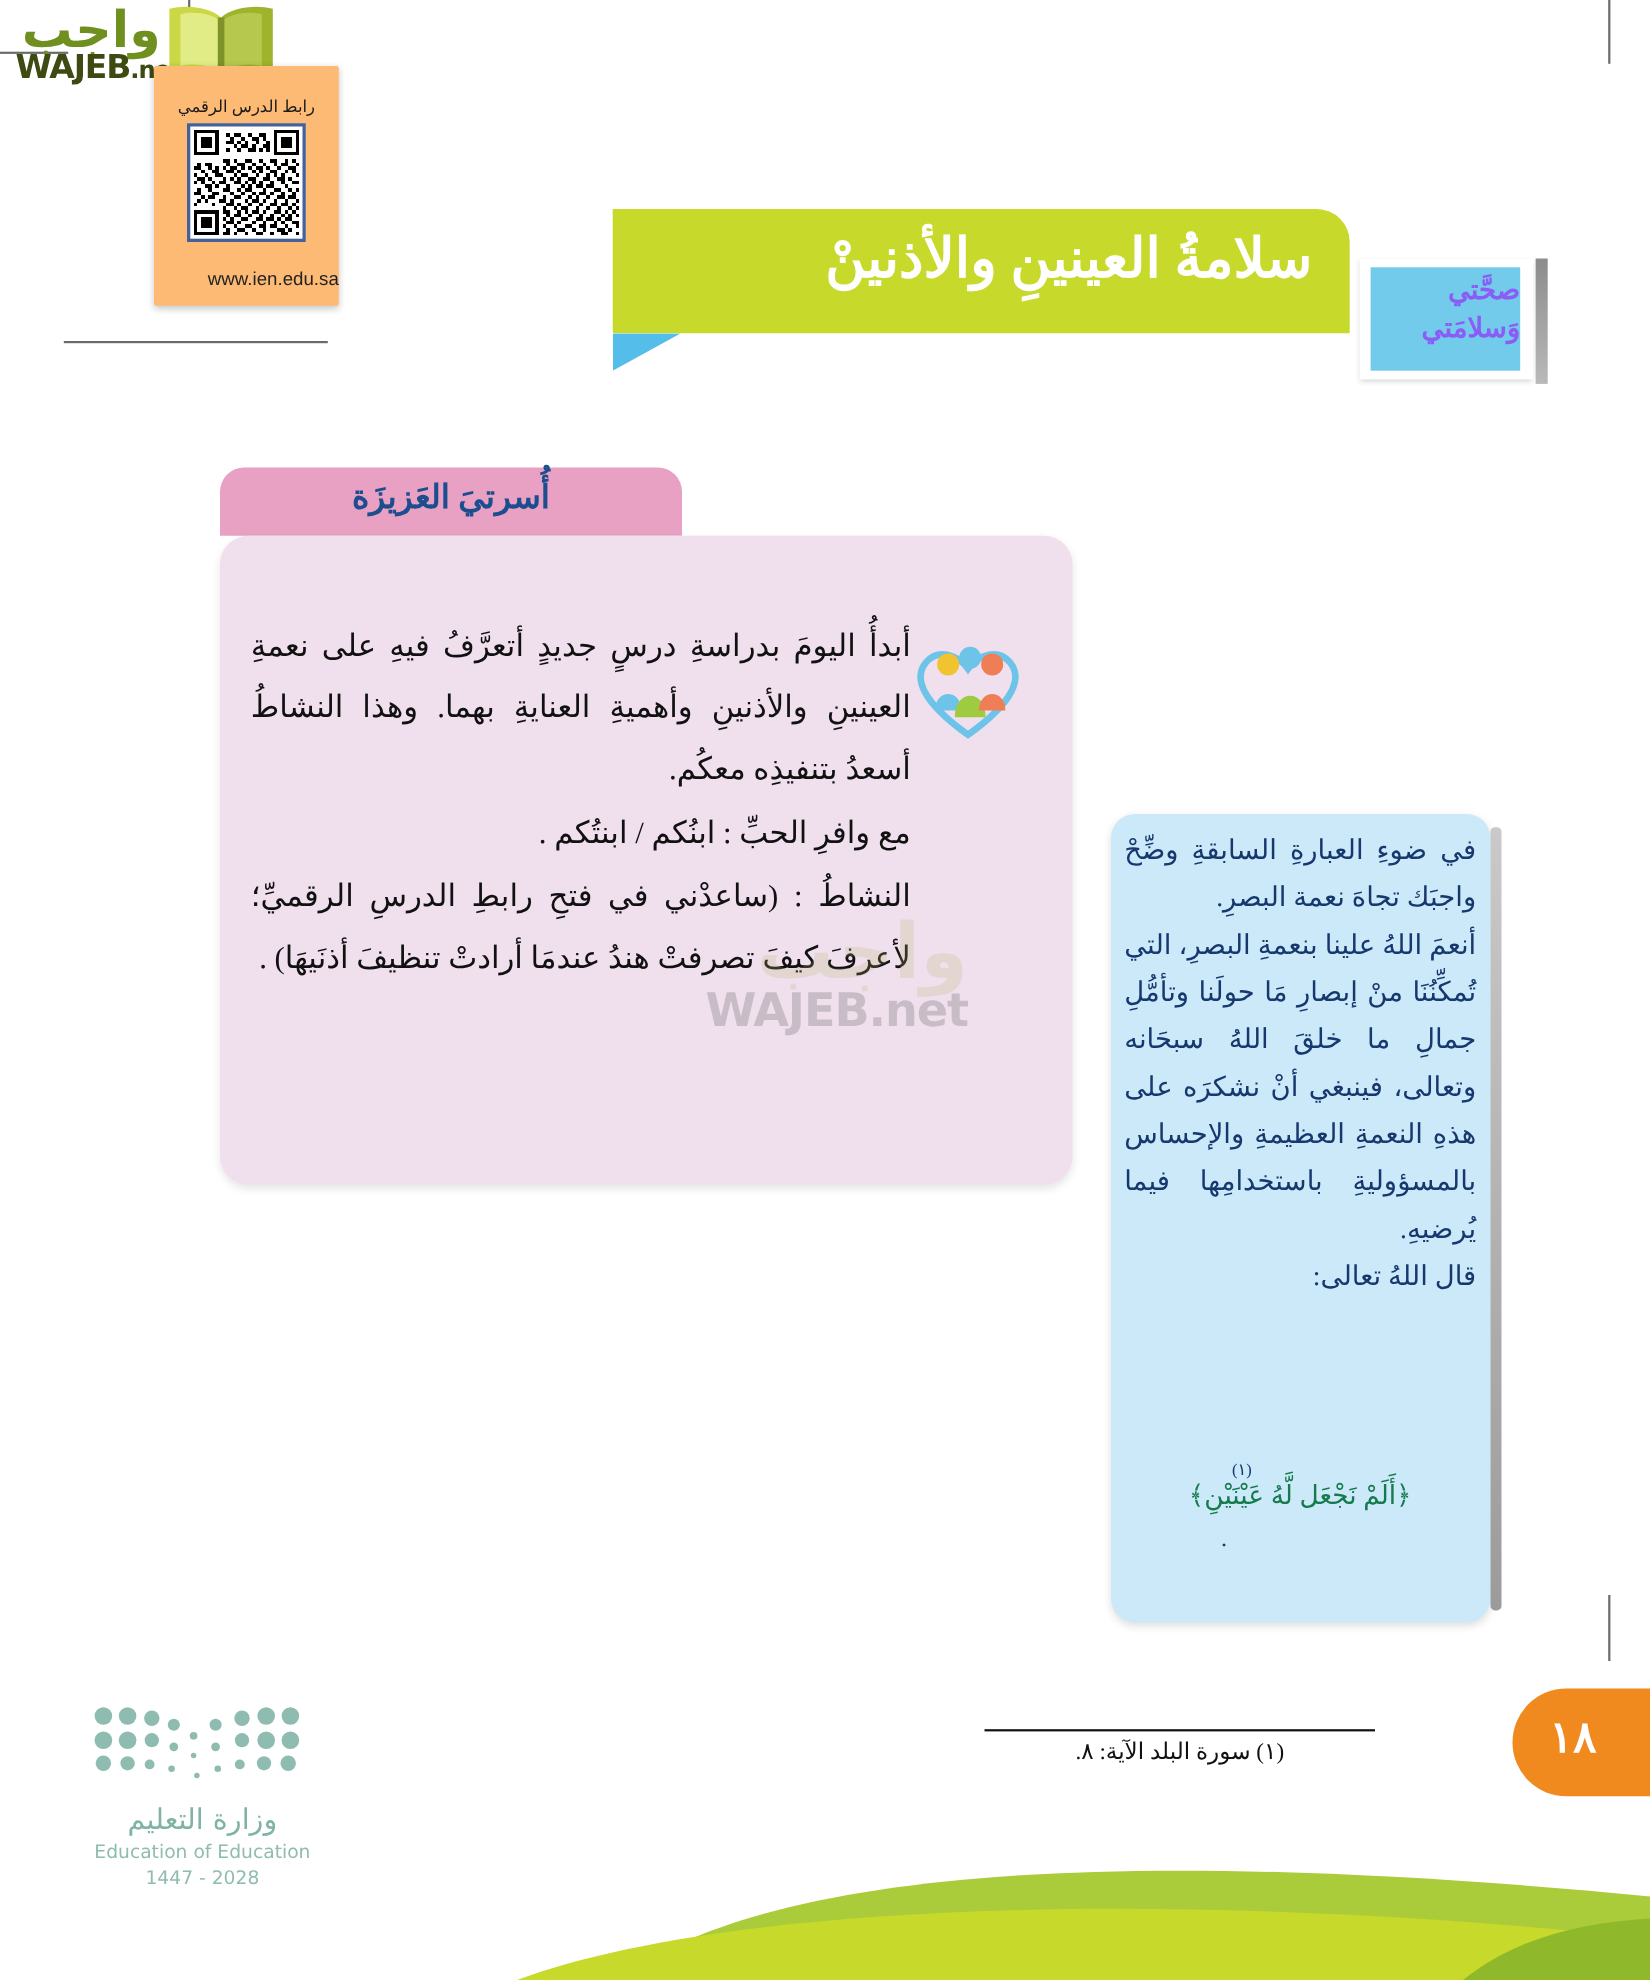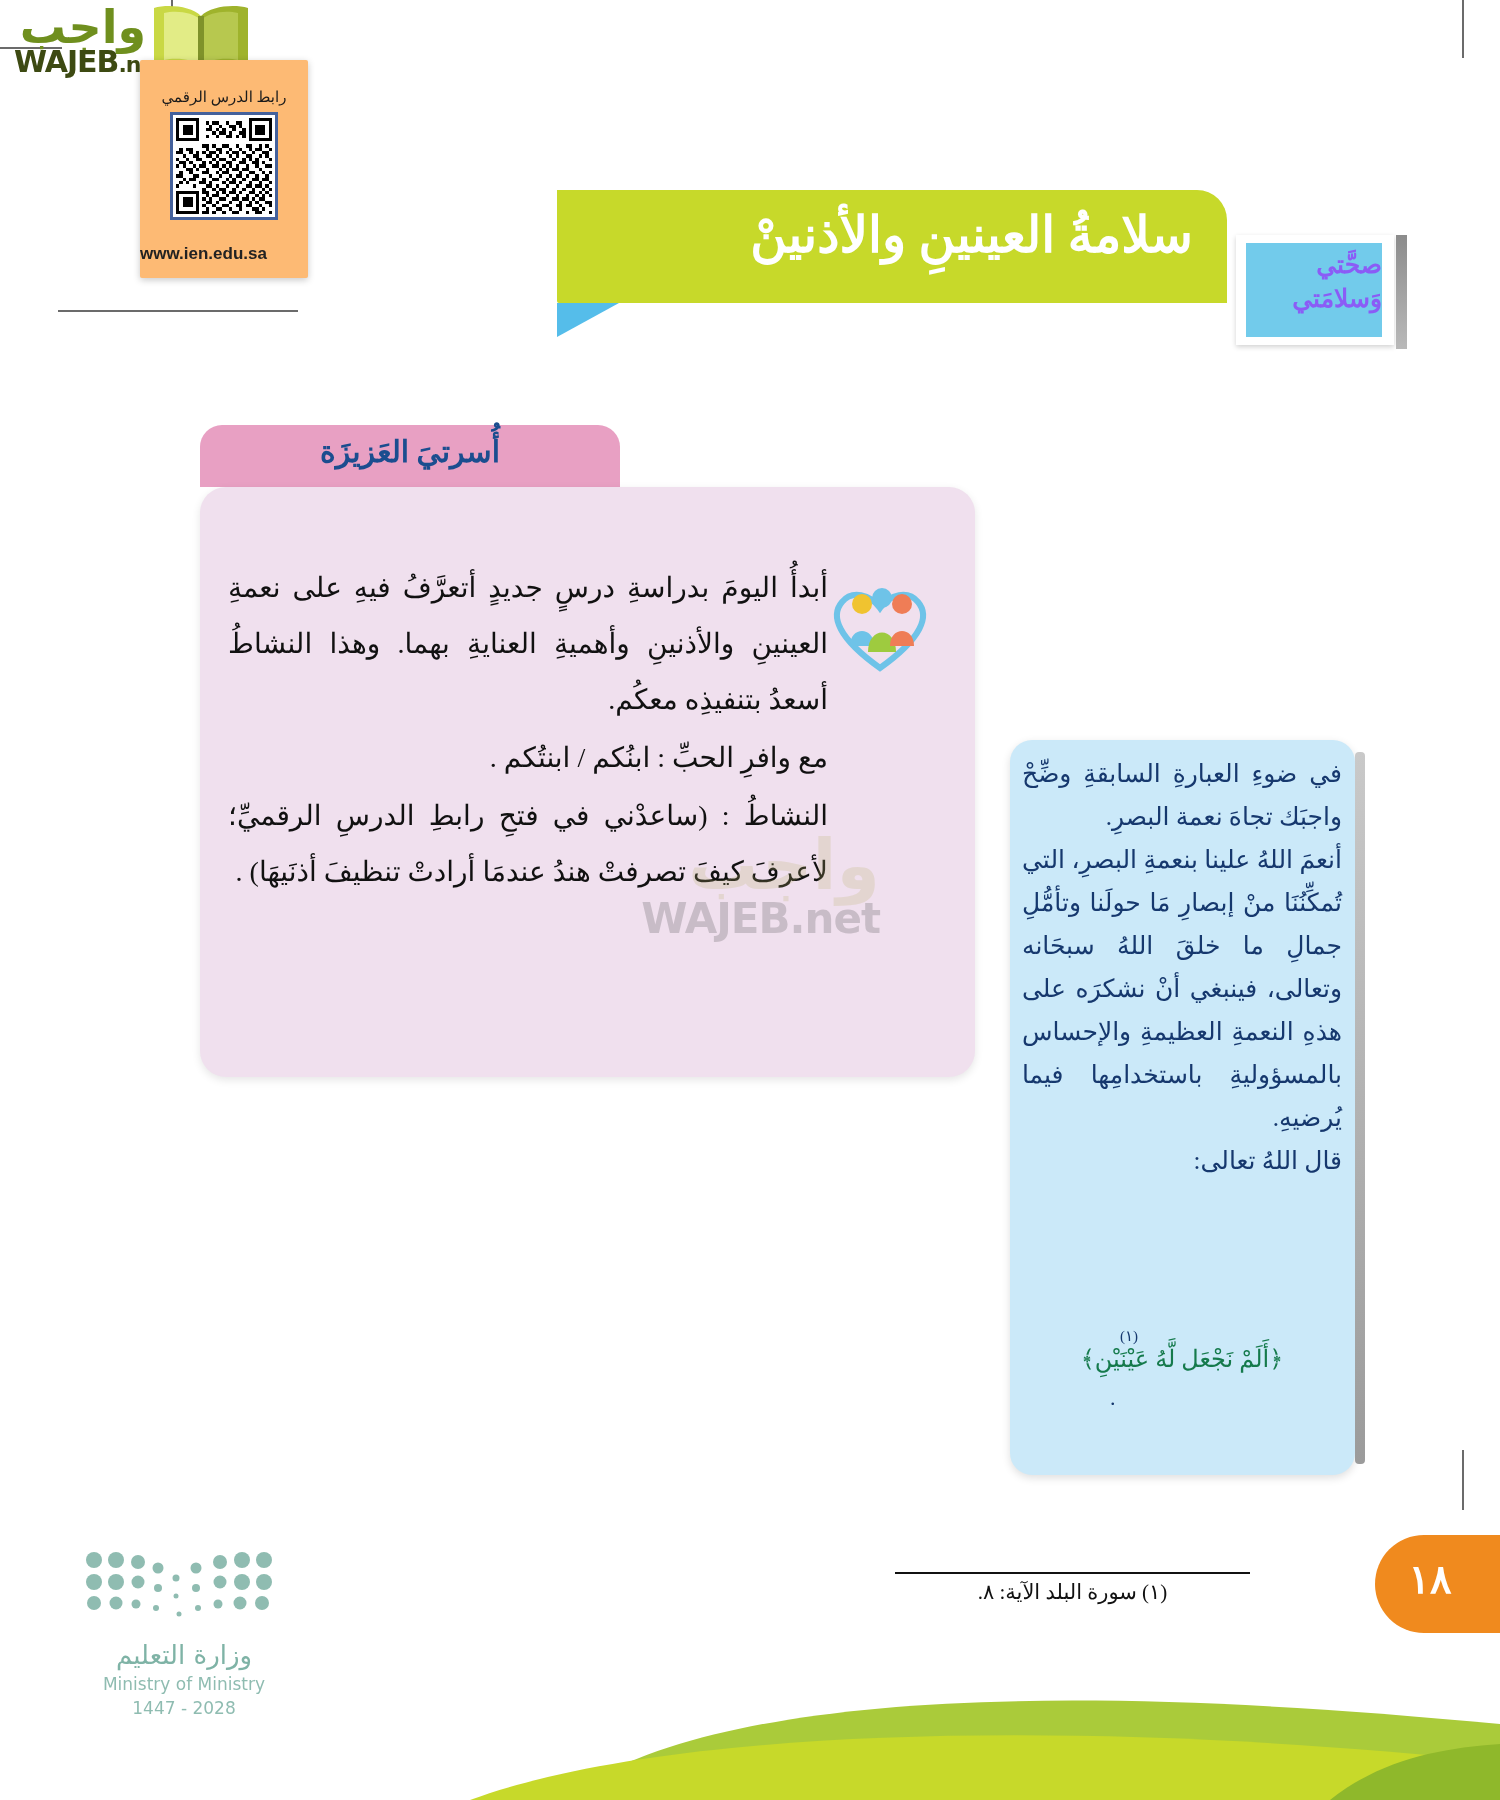--- a/index.html
+++ b/index.html
@@ -45,22 +45,22 @@
   .qr-label{
     position:absolute;top:28px;right:0;left:0;text-align:center;
     font-size:15px;color:#1a1a1a;font-family:"Liberation Serif",serif;
     direction:rtl;
   }
   .qr-box{
     position:absolute;left:30px;top:52px;width:108px;height:108px;
     border:3px solid #44619c;background:#fff;padding:3px;box-sizing:border-box;
   }
   .qr-url{
-    position:absolute;bottom:14px;right:0;left:0;text-align:left;
-    font-size:17px;color:#222;font-family:"Liberation Sans",sans-serif;font-weight:bold;
+    position:absolute;bottom:14px;right:0;left:0;text-align:right;
+    font-size:17px;color:#222;font-family:"Liberation Sans",sans-serif;
   }
 
   
   .title-banner{
     position:absolute;left:557px;top:190px;width:670px;height:113px;
     background:#c7d92a;border-top-right-radius:30px;
     border-bottom-left-radius:2px;
   }
   .title-text{
     position:absolute;right:34px;top:16px;
@@ -543,21 +543,21 @@
           <circle cx="134" cy="56" r="4.5"></circle>
         <circle cx="158" cy="12" r="8"></circle>
           <circle cx="158" cy="34" r="8"></circle>
           <circle cx="156" cy="55" r="6.5"></circle>
         <circle cx="180" cy="12" r="8"></circle>
           <circle cx="180" cy="34" r="8"></circle>
           <circle cx="178" cy="55" r="7"></circle>
       </g>
     </svg>
     <div class="moe-ar">وزارة التعليم</div>
-    <div class="moe-en">Ministry of Ministry</div>
+    <div class="moe-en">Education of Education</div>
     <div class="moe-yr">2028 - 1447</div>
   </div>
 
   <div class="swoosh">
     <svg viewBox="0 0 1500 180" width="1500" height="180" preserveAspectRatio="none">
       <path d="M560 180 C700 78,1020 58,1500 104 L1500 180 Z" fill="#aacb3a"></path>
       <path d="M470 180 C660 110,1060 96,1500 142 L1500 180 Z" fill="#c7d92a"></path>
       <path d="M1330 180 C1380 140,1440 128,1500 124 L1500 180 Z" fill="#8fb82b"></path>
     </svg>
   </div>

